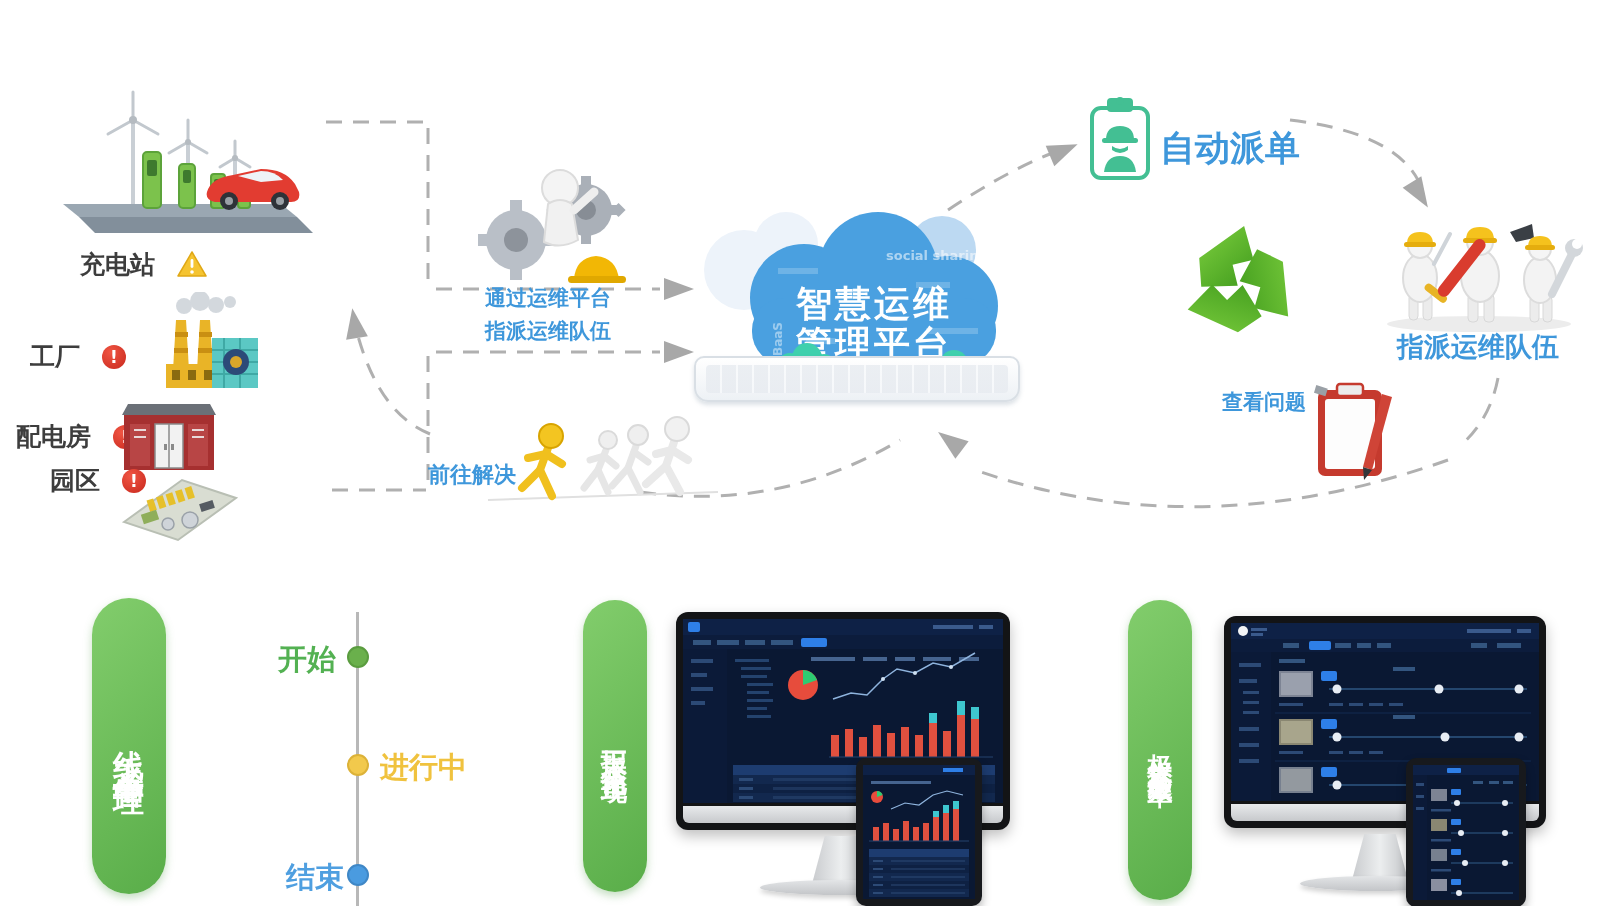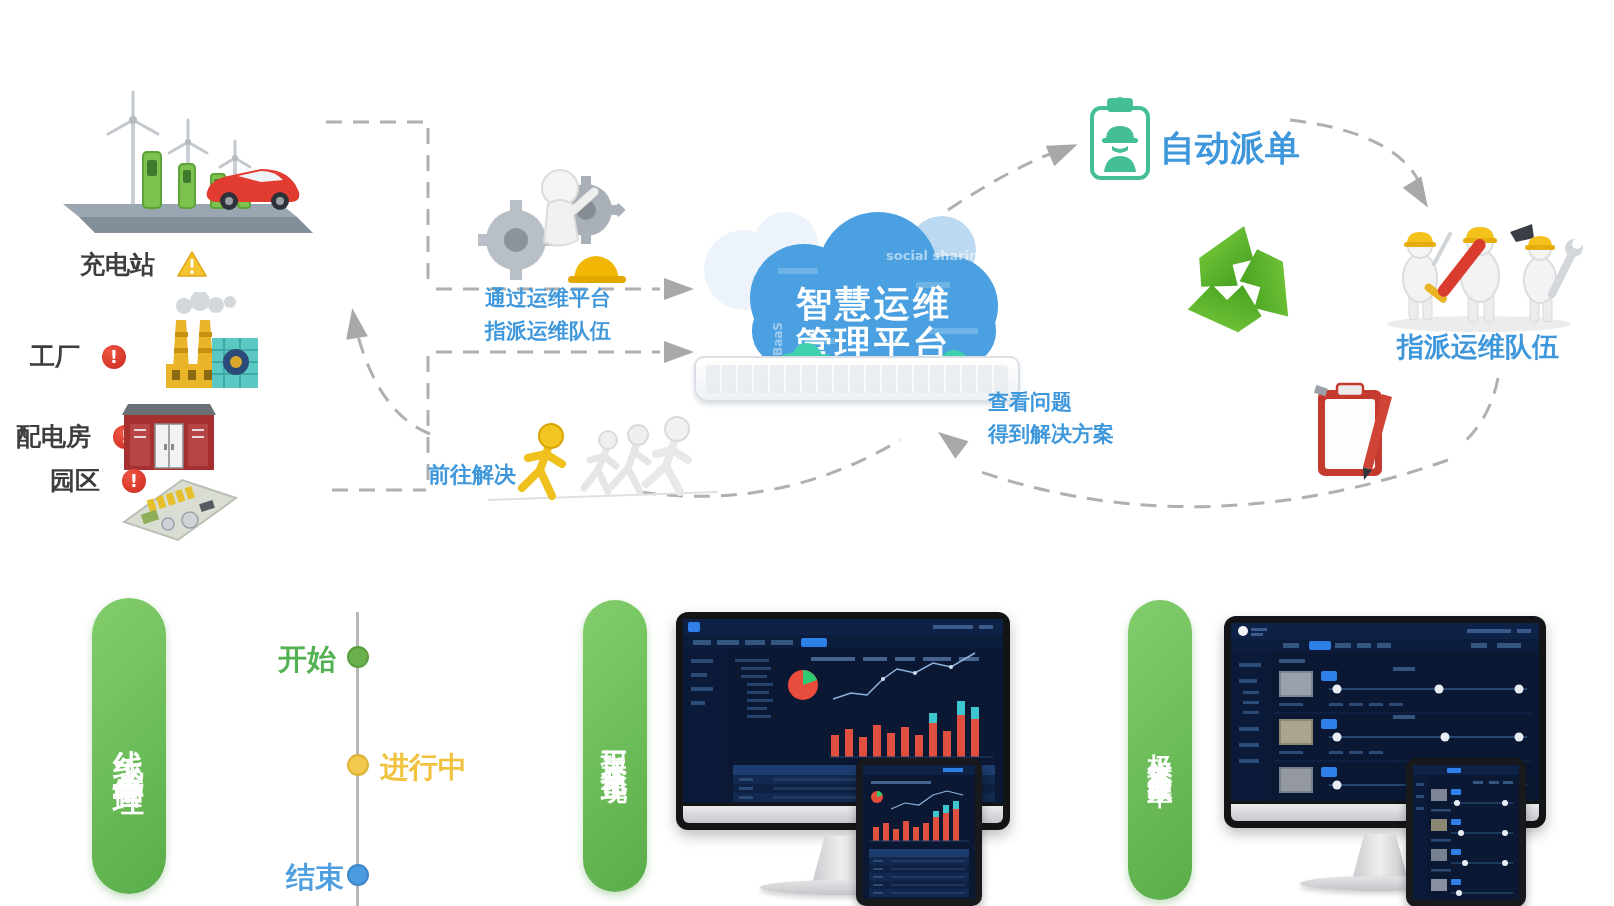--- a/index.html
+++ b/index.html
@@ -13,21 +13,21 @@
   .connectors{left:0;top:0;z-index:1;pointer-events:none;}
   .item{z-index:2;}
   
   .asset-label{font-size:25px;font-weight:bold;color:#3d3d3d;display:flex;align-items:center;gap:22px;}
   .badge{width:24px;height:24px;border-radius:50%;background:radial-gradient(circle at 35% 30%,#f05543,#c8281d);
          color:#fff;font-size:17px;font-weight:bold;display:inline-flex;align-items:center;justify-content:center;flex:0 0 auto;}
   .warn-tri{width:30px;height:27px;display:inline-block;position:relative;}
   
   .blue-note{color:#3e97db;font-weight:bold;font-size:21px;line-height:33px;}
   .center{text-align:center;}
-  .right-al{text-align:left;}
+  .right-al{text-align:right;}
   
   .cloud-wrap{left:686px;top:198px;width:336px;height:210px;}
   .tablet-base{left:694px;top:356px;width:322px;height:42px;z-index:2;
     background:linear-gradient(180deg,#ffffff,#edf1f5);border:2px solid #d9dfe5;border-radius:10px 10px 14px 14px;
     box-shadow:0 3px 4px rgba(120,140,160,.25);}
   .tablet-base .keys{position:absolute;left:10px;right:10px;top:7px;bottom:7px;
     background:repeating-linear-gradient(90deg,#e7ebf0 0 14px,#f7f9fb 14px 16px);
     border-radius:4px;opacity:.8;}
   
   .pill{background:linear-gradient(135deg,#82cd6c,#59ad49);border-radius:40px;
@@ -373,21 +373,20 @@
           <circle cx="34" cy="24" r="9" fill="#d3d7db"></circle>
             <circle cx="37" cy="20" r="5" fill="#ffffff"></circle>
         </g>
       </g>
     </svg>
   </div>
   <div class="abs item blue-note center" style="left:1378px;top:330px;width:200px;font-size:27px;">指派运维队伍</div>
 
   <div class="abs item blue-note right-al" style="left:988px;top:386px;width:318px;line-height:32px;">
     <div>查看问题</div>
-    <div>得到解决方案</div>
   </div>
   <div class="abs item" style="left:1312px;top:382px;">
     <svg width="86" height="100" viewBox="0 0 86 100">
       <rect x="6" y="8" width="64" height="86" rx="7" fill="#c53a2e"></rect>
       <rect x="13" y="17" width="50" height="70" rx="3" fill="#fdfdfd"></rect>
       <rect x="25" y="2" width="26" height="12" rx="3" fill="#ececec" stroke="#c53a2e" stroke-width="2.5"></rect>
       <polygon points="70,12 80,15 60,88 51,85" fill="#cf4437"></polygon>
       <polygon points="51,85 60,88 52,98" fill="#33363a"></polygon>
       <rect x="66,24" y="24" width="12" height="8" fill="#9aa0a6" transform="rotate(17 72 28)"></rect>
     </svg>

